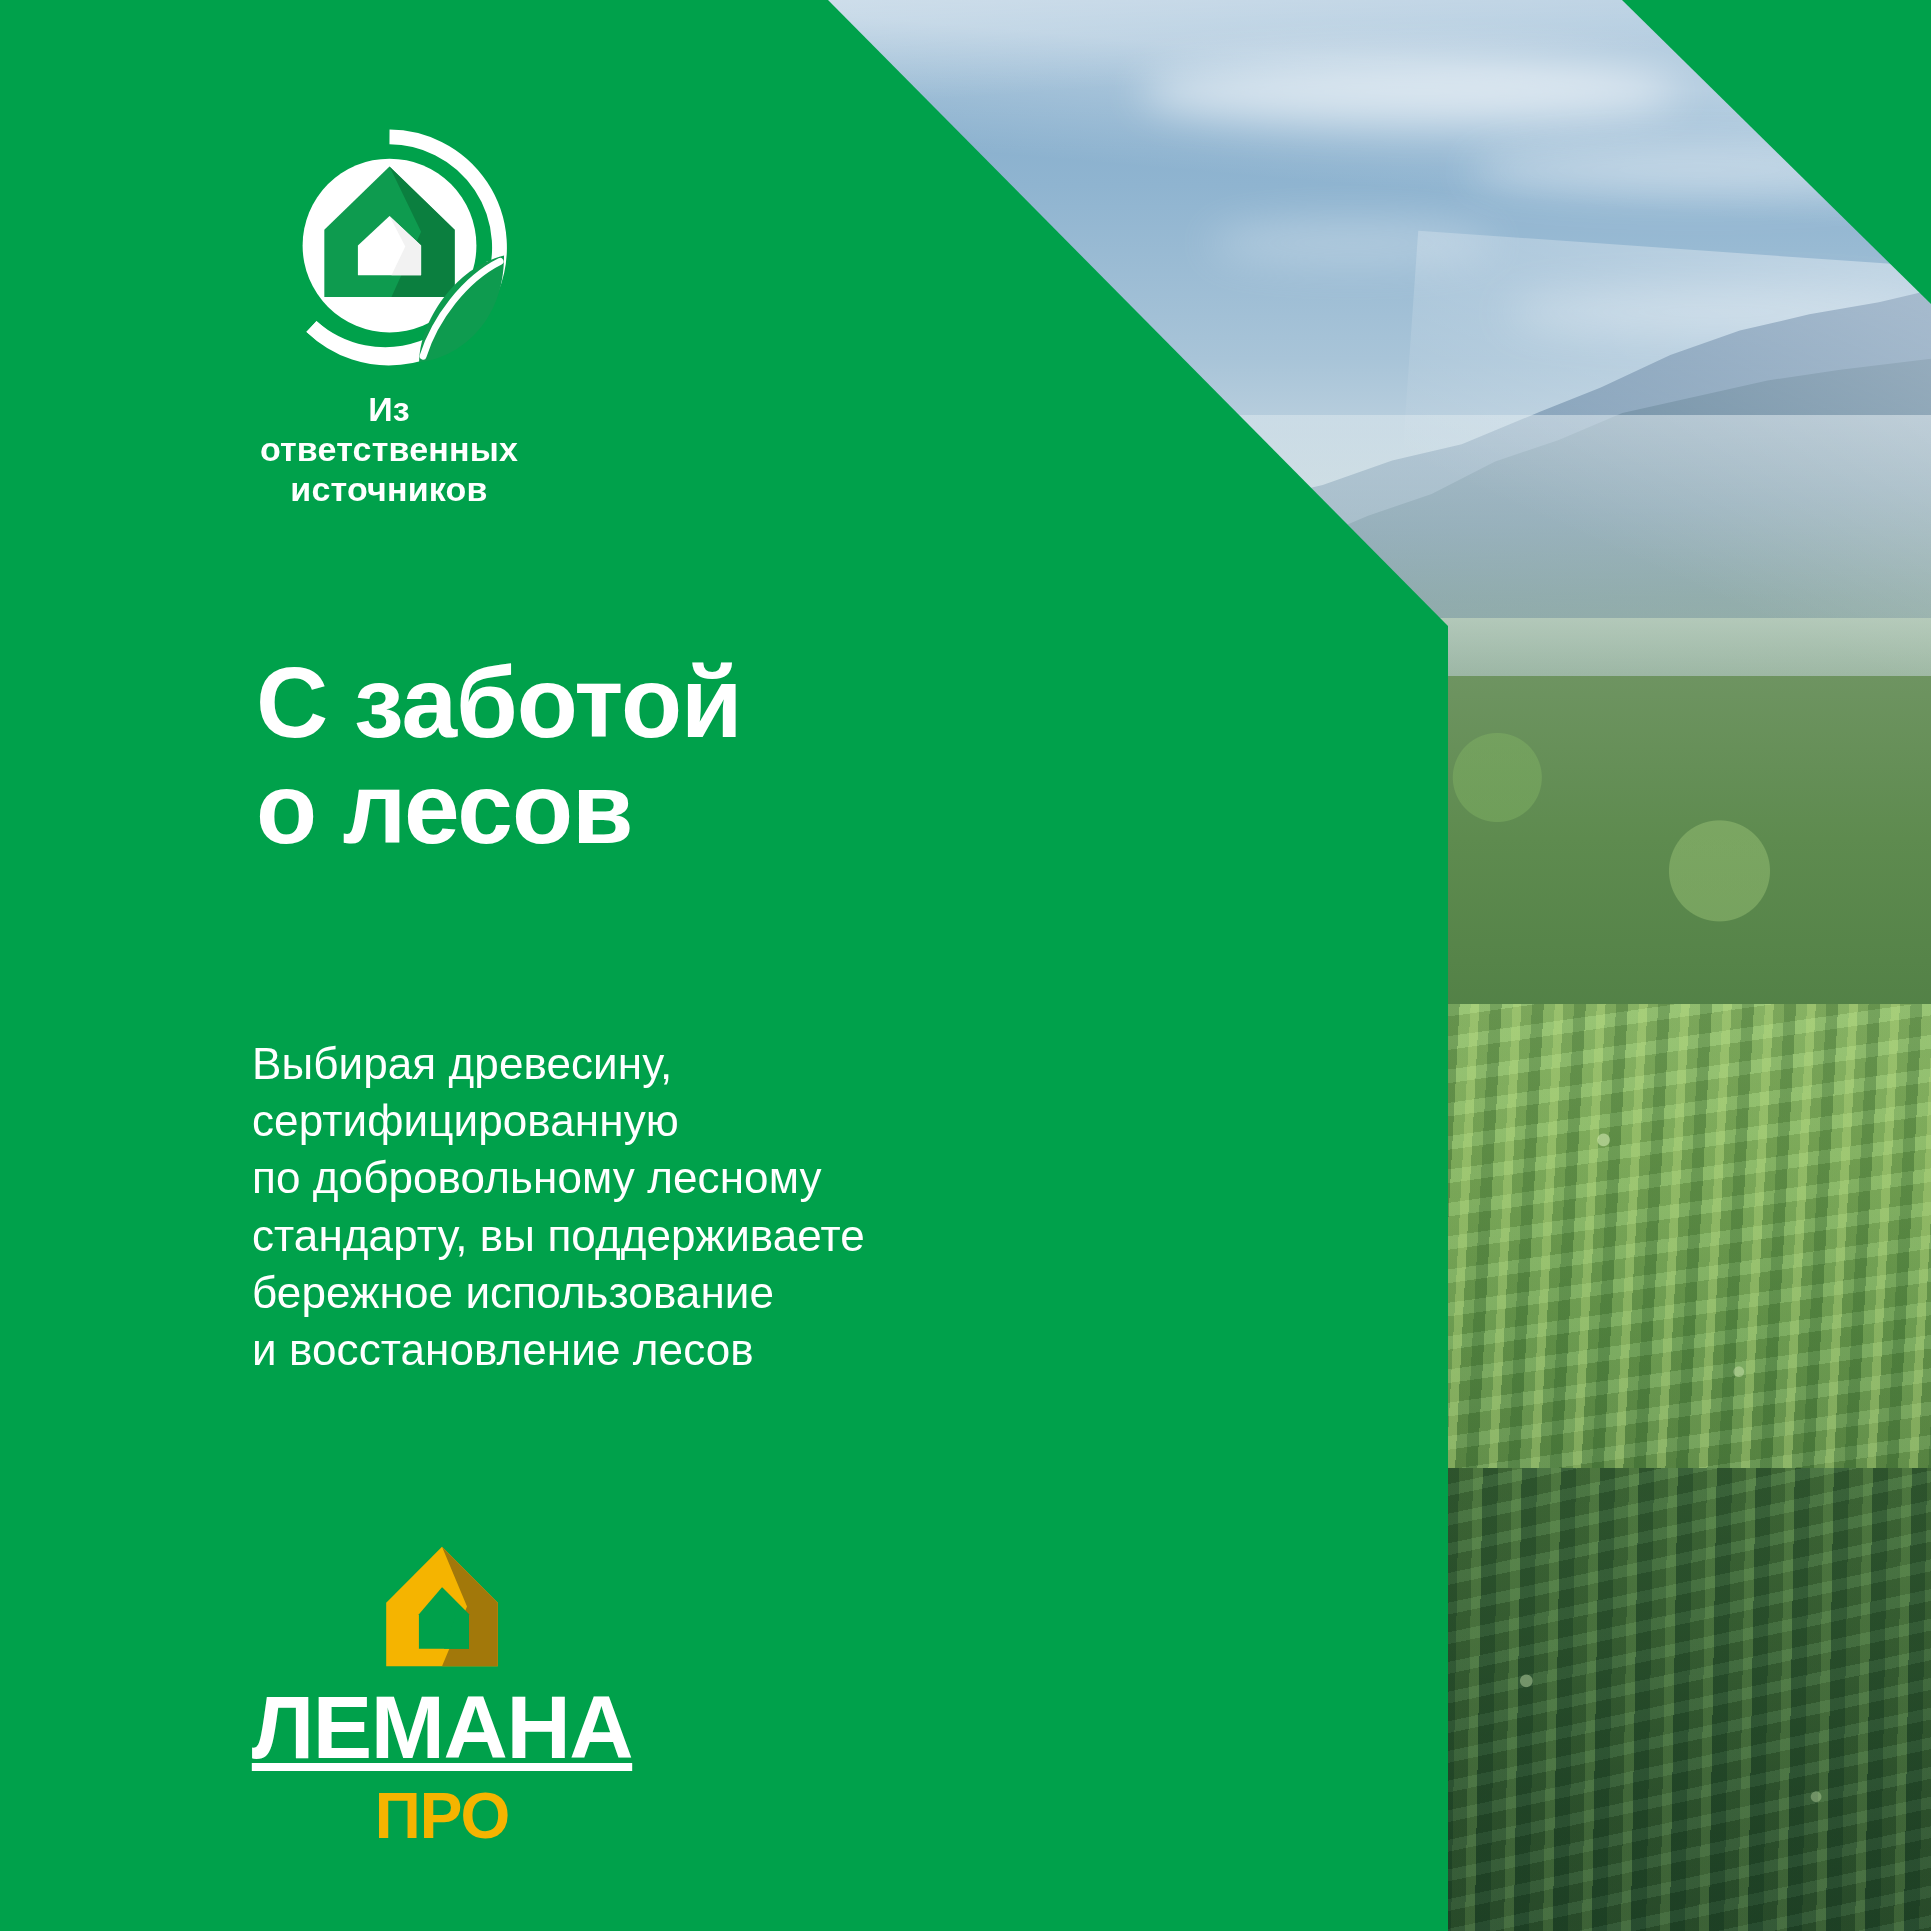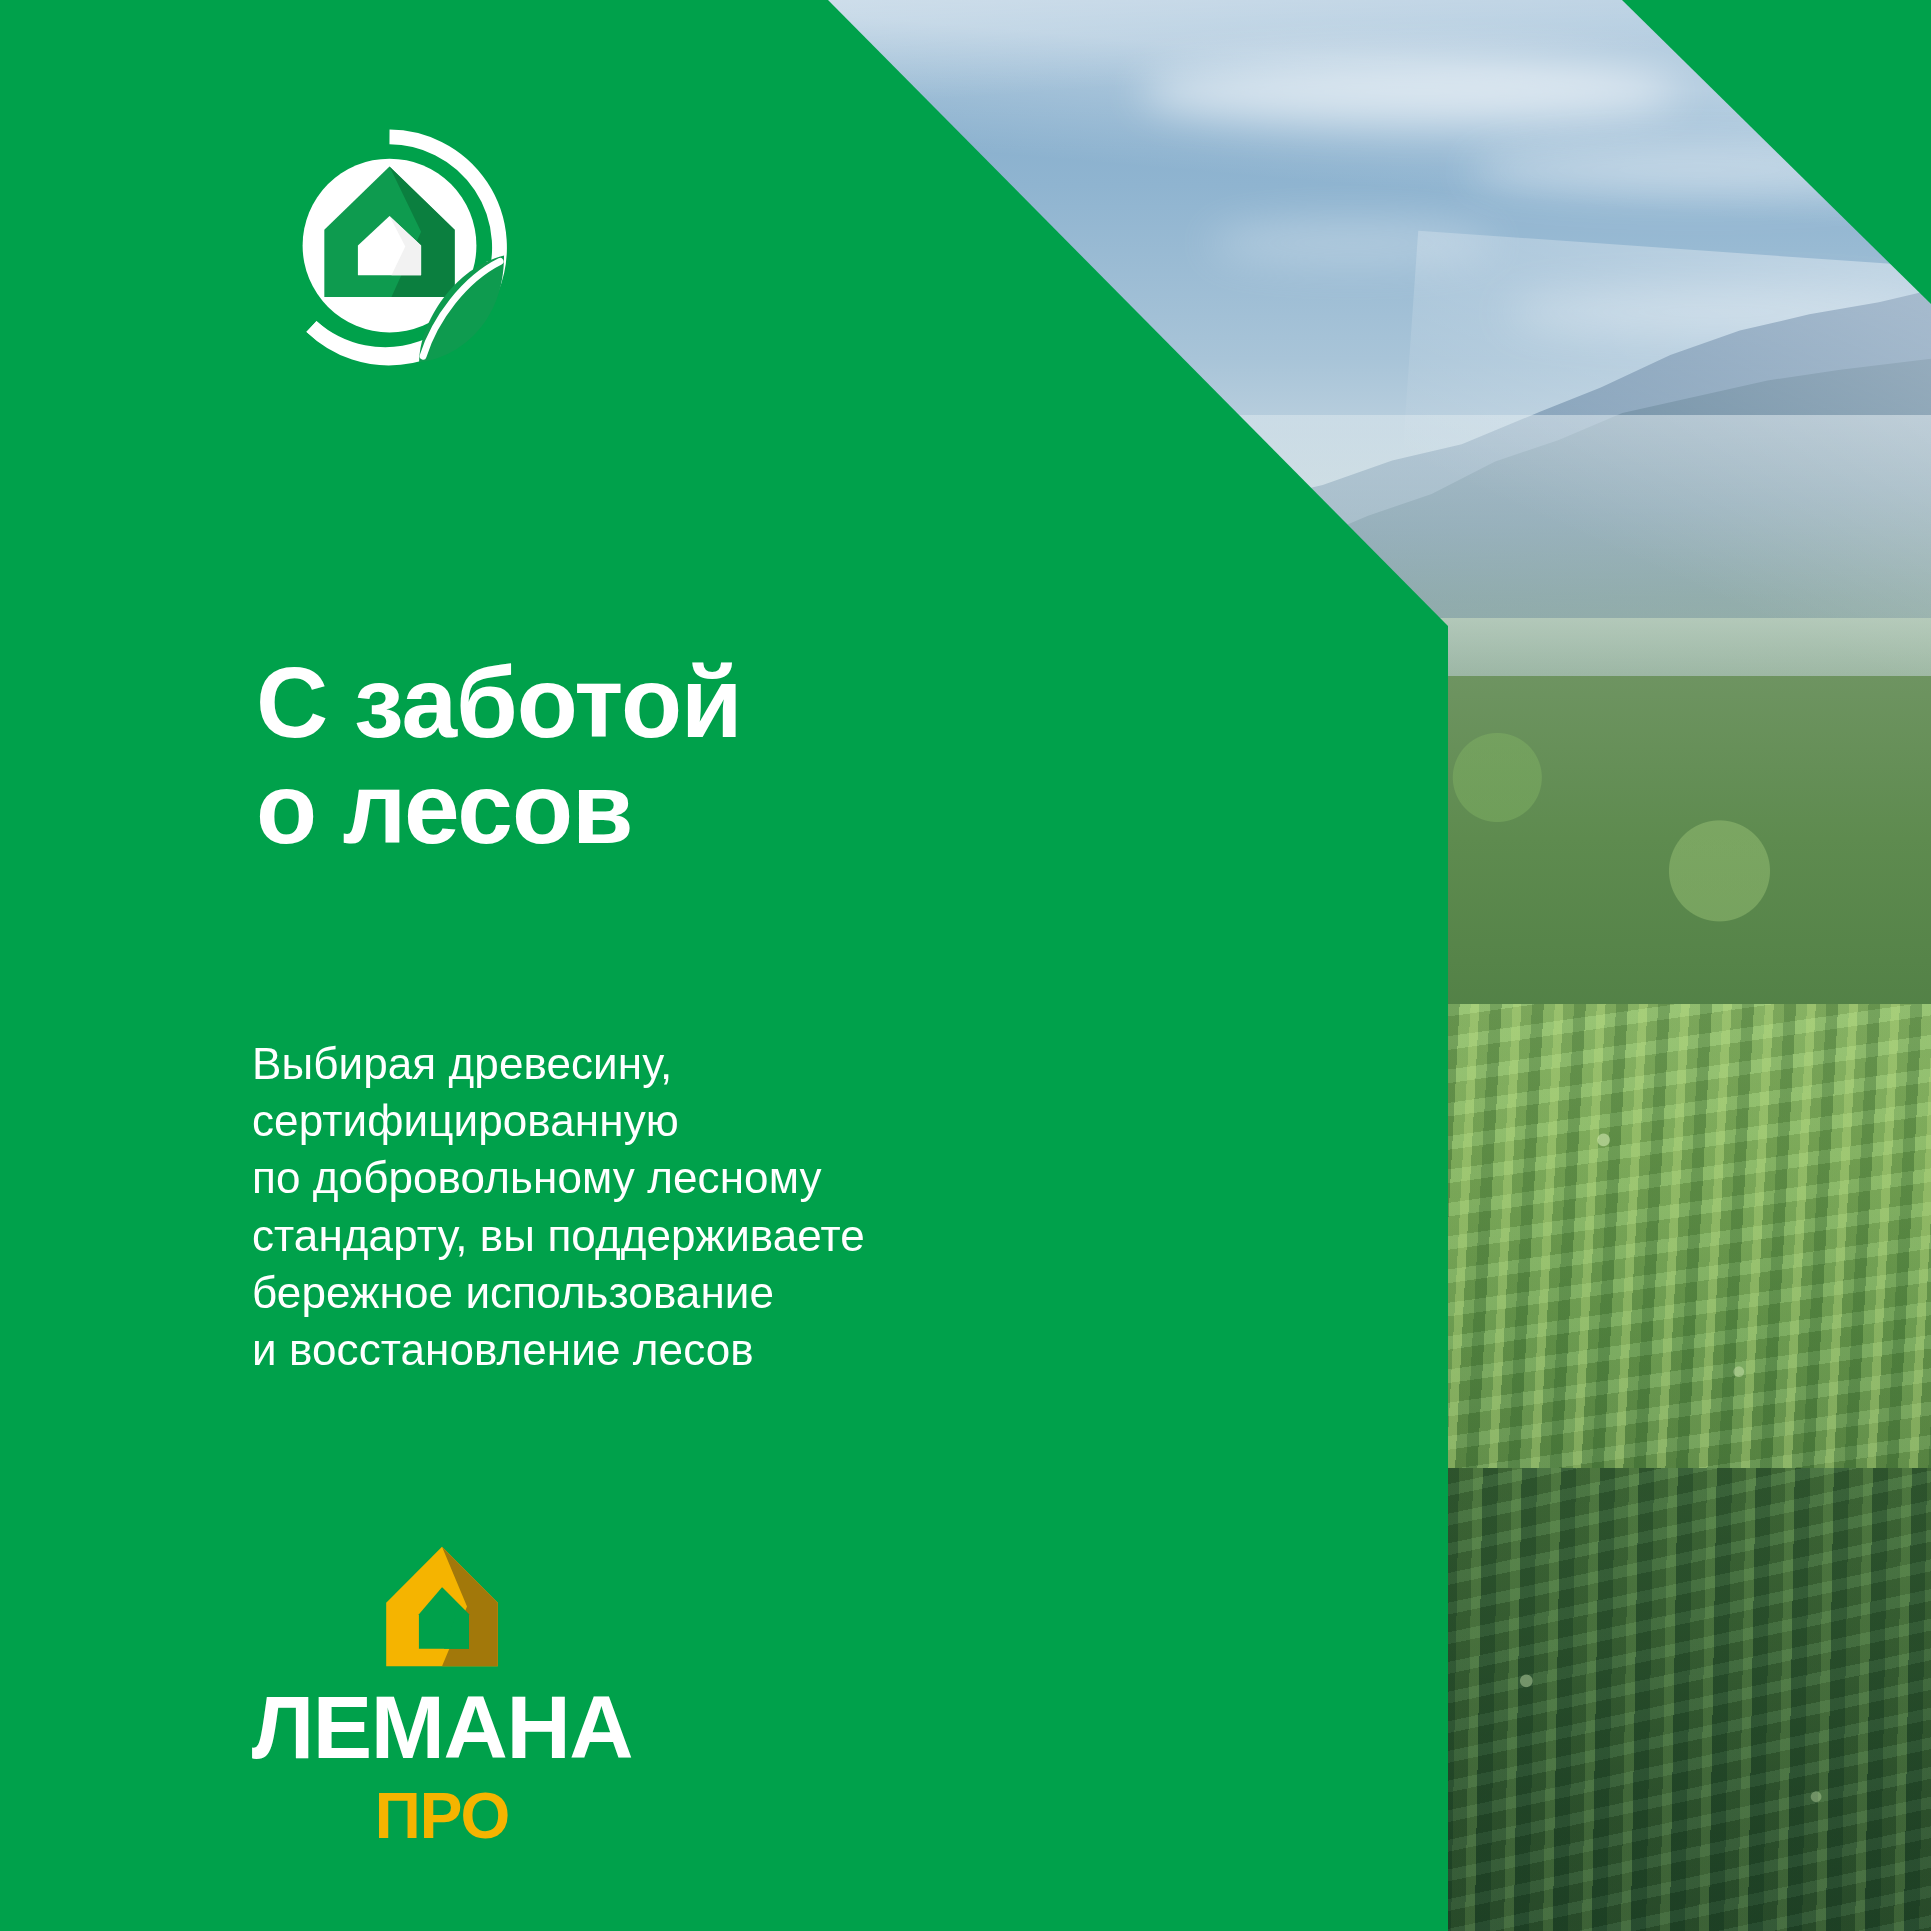--- a/index.html
+++ b/index.html
@@ -162,21 +162,21 @@
     white-space:pre-line;
     letter-spacing:0.1px;
   }
 
   
   .lemana { position:absolute; left:249px; top:1543px; width:386px; }
   .lemana-house { display:block; margin:0 auto; width:124px; height:127px; }
   .lemana-word  {
     margin-top:15.4px; text-align:center;
     color:#fff; font-size:89px; font-weight:bold;
-    letter-spacing:-1.4px; line-height:.95;
+    letter-spacing:-1.4px; line-height:.95;text-decoration:underline;
   }
   .lemana-pro {
     text-align:center; margin-top:14px;
     color:var(--accent); font-size:64px; font-weight:bold;
     letter-spacing:-1px; line-height:1;
   }
 </style>
 </head>
 <body>
 
@@ -217,20 +217,22 @@
         <path d="M120 38 L186 102 L186 170 L54 170 L54 102 Z" fill="#0E9B4F"></path>
 
         <path d="M120 38 L186 102 L186 170 L122 170 L152 104 Z" fill="#0A7A3C" opacity=".85"></path>
 
         <path d="M120 88 L152 118 L152 148 L88 148 L88 118 Z" fill="#FFFFFF"></path>
         <path d="M120 88 L152 118 L152 148 L122 148 L136 119 Z" fill="#F2F2F2"></path>
 
         <path d="M236 128 C236 196 190 232 150 236 C150 196 186 140 236 128 Z" fill="#0E9B4F"></path>
         <path d="M232 134 C196 152 166 192 154 230" fill="none" stroke="#FFFFFF" stroke-width="7" stroke-linecap="round"></path>
       </svg>
+      <div class="eco-label">Из ответственных
+источников</div>
     </div>
 
     <h1 class="headline">С заботой
 о лесов</h1>
 
     <p class="body-copy">Выбирая древесину,
 сертифицированную
 по добровольному лесному
 стандарту, вы поддерживаете
 бережное использование

